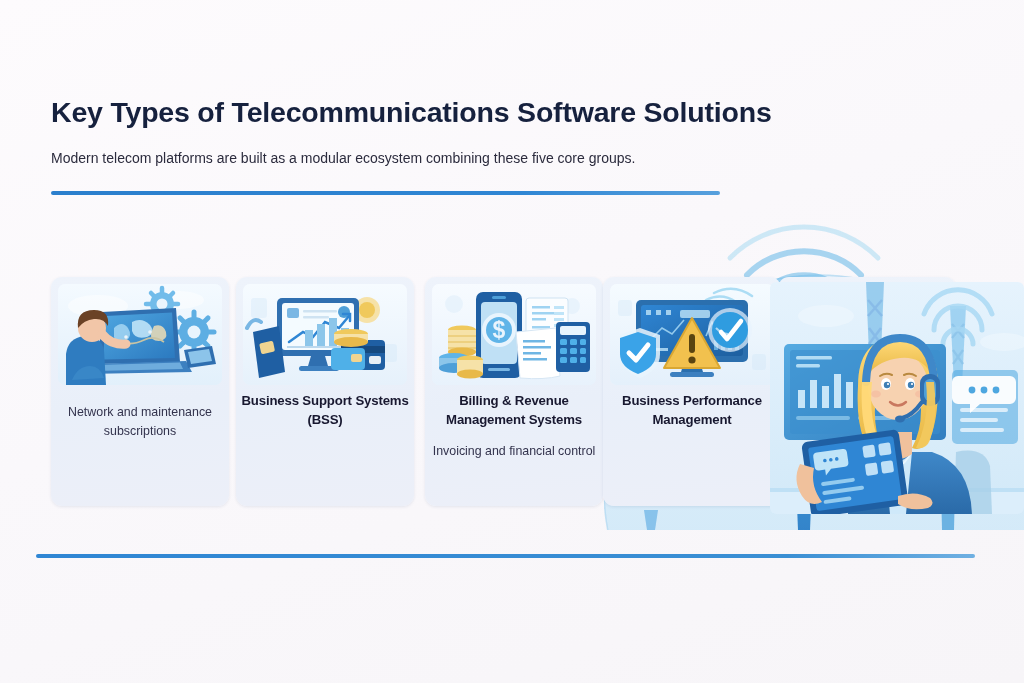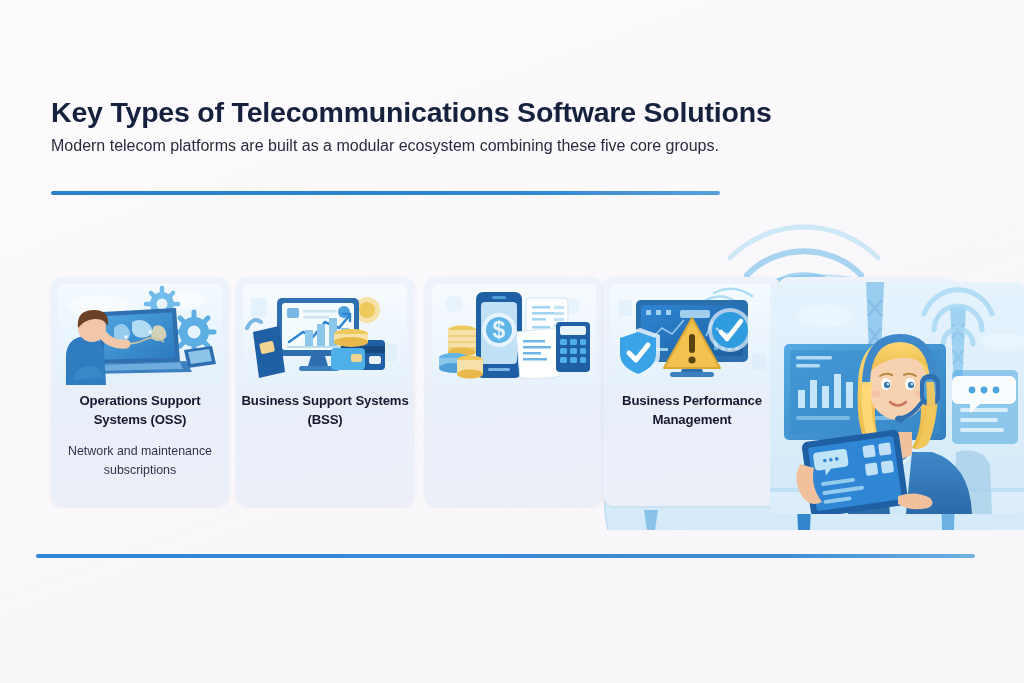--- a/index.html
+++ b/index.html
@@ -32,22 +32,22 @@
   
   .header { position:absolute; left:51px; top:96px; width:760px; z-index:5; }
   .title {
     font-size:28.5px;
     font-weight:bold;
     letter-spacing:-.2px;
     color:#16213e;
     white-space:nowrap;
   }
   .subtitle {
-    margin-top:8px;
-    font-size:16px;
+    margin-top:21px;
+    font-size:14px;
     color:#2b2b3d;
     white-space:nowrap;
   }
   .rule-top {
     position:absolute; left:51px; top:191px;
     width:669px; height:3.5px;
     background:linear-gradient(90deg,#2b7fcd 0%,#2f86d4 70%,#57a0dd 100%);
     border-radius:2px; z-index:5;
   }
   .rule-bottom {
@@ -275,21 +275,20 @@
           <g>
             <path d="M8 101 L8 70 q2 -16 18 -18 q16 -2 20 14 l2 35 Z" fill="#2f7cc0"></path>
             <path d="M14 96 q6 -14 18 -14 q10 0 14 12" fill="#3d8ccb" opacity=".7"></path>
             <circle cx="34" cy="44" r="14" fill="#f2c6a8"></circle>
             <path d="M20 44 q-2 -18 16 -18 q16 0 14 16 q-4 -8 -14 -7 q-10 1 -16 9 Z" fill="#6b4226"></path>
             <path d="M44 50 q5 6 10 8 q8 3 14 2" stroke="#f2c6a8" stroke-width="9" fill="none" stroke-linecap="round"></path>
           </g>
         </svg>
       </div>
       <div class="card-text">
-        <div class="card-title">Operations Support Systems (OSS)</div>
         <div class="card-desc">Network and maintenance subscriptions</div>
       </div>
     </div>
 
     <div class="card card-2">
       <div class="card-img">
         <svg viewBox="0 0 164 101" xmlns="http://www.w3.org/2000/svg">
           <defs>
             <linearGradient id="c2bg" x1="0" y1="0" x2="0" y2="1">
               <stop offset="0%" stop-color="#f6fbff"></stop>
@@ -430,20 +429,24 @@
                 <rect x="148" y="55" width="6" height="6" rx="1.5"></rect>
               <rect x="128" y="64" width="7" height="6" rx="1.5"></rect>
                 <rect x="138" y="64" width="7" height="6" rx="1.5"></rect>
                 <rect x="148" y="64" width="6" height="6" rx="1.5"></rect>
               <rect x="128" y="73" width="7" height="6" rx="1.5"></rect>
                 <rect x="138" y="73" width="7" height="6" rx="1.5"></rect>
                 <rect x="148" y="73" width="6" height="6" rx="1.5"></rect>
             </g>
           </g>
         </svg>
+      </div>
+      <div class="card-text">
+        <div class="card-title">Billing &amp; Revenue Management Systems</div>
+        <div class="card-desc">Invoicing and financial control</div>
       </div>
     </div>
 
     <div class="card card-4">
       <div class="card-img">
         <svg viewBox="0 0 164 101" xmlns="http://www.w3.org/2000/svg">
           <defs>
             <linearGradient id="c4bg" x1="0" y1="0" x2="0" y2="1">
               <stop offset="0%" stop-color="#f5fbff"></stop>
                 <stop offset="100%" stop-color="#e4f0fb"></stop>

